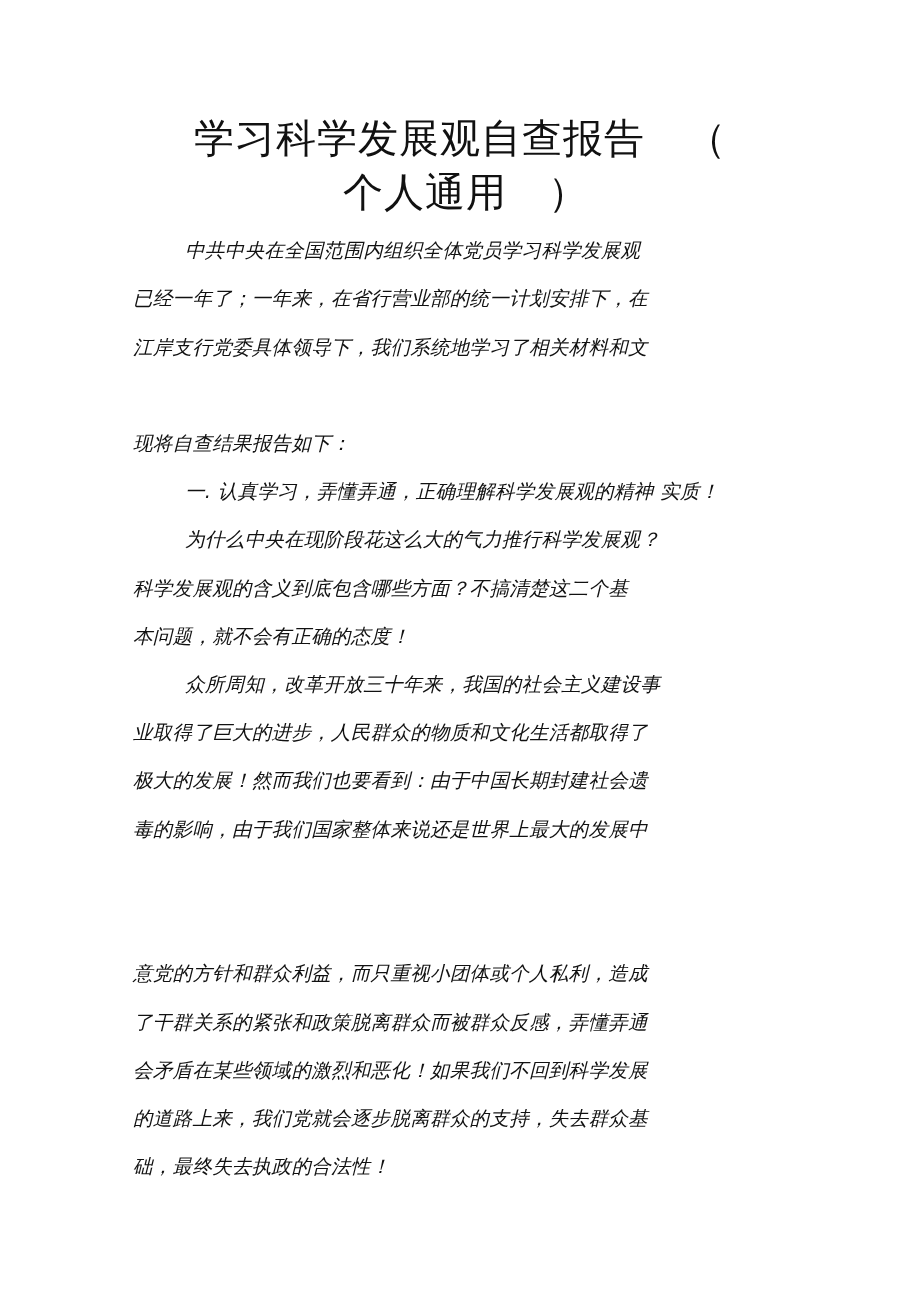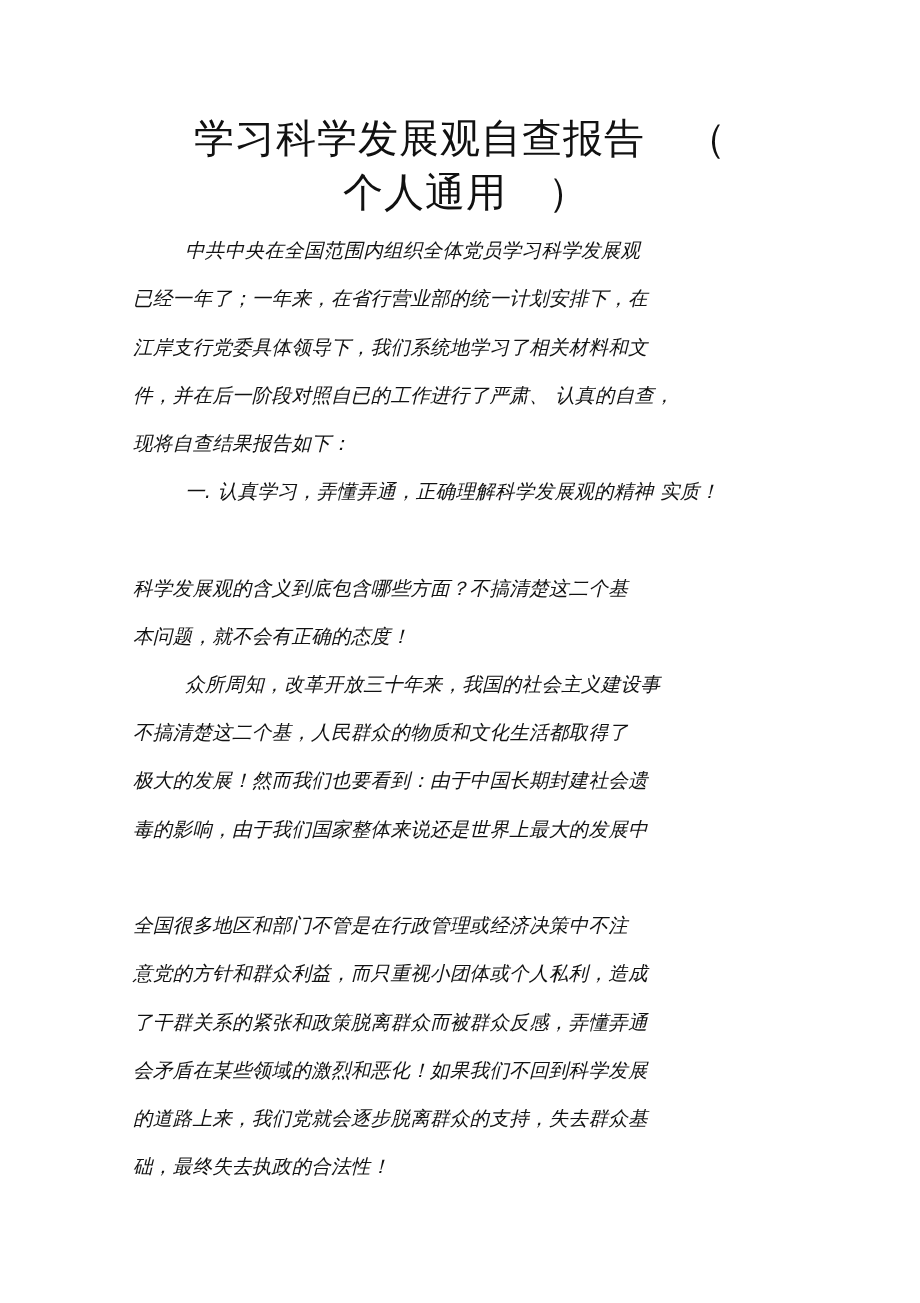--- a/index.html
+++ b/index.html
@@ -47,28 +47,27 @@
 </head>
 <body>
 
 <div class="page">
   <div class="title-line title-l1">学习科学发展观自查报告　（</div>
   <div class="title-line title-l2">个人通用　）</div>
 
   <div class="line indent" style="top:238px">中共中央在全国范围内组织全体党员学习科学发展观</div>
   <div class="line" style="top:286px">已经一年了；一年来，在省行营业部的统一计划安排下，在</div>
   <div class="line" style="top:335px">江岸支行党委具体领导下，我们系统地学习了相关材料和文</div>
-  <div class="line" style="top:383px">件，并在后一阶段对照自已的工作进行了严肃、 认真的自查，</div>
   <div class="line" style="top:431px">现将自查结果报告如下：</div>
   <div class="line indent" style="top:479px">一. 认真学习，弄懂弄通，正确理解科学发展观的精神  实质！</div>
+  <div class="line indent" style="top:527px">为什么中央在现阶段花这么大的气力推行科学发展观？</div>
   <div class="line" style="top:576px">科学发展观的含义到底包含哪些方面？不搞清楚这二个基</div>
   <div class="line" style="top:624px">本问题，就不会有正确的态度！</div>
   <div class="line indent" style="top:672px">众所周知，改革开放三十年来，我国的社会主义建设事</div>
-  <div class="line" style="top:720px">不搞清楚这二个基，人民群众的物质和文化生活都取得了</div>
+  <div class="line" style="top:720px">业取得了巨大的进步，人民群众的物质和文化生活都取得了</div>
   <div class="line" style="top:768px">极大的发展！然而我们也要看到：由于中国长期封建社会遗</div>
   <div class="line" style="top:817px">毒的影响，由于我们国家整体来说还是世界上最大的发展中</div>
-  <div class="line" style="top:913px">全国很多地区和部门不管是在行政管理或经济决策中不注</div>
   <div class="line" style="top:961px">意党的方针和群众利益，而只重视小团体或个人私利，造成</div>
   <div class="line" style="top:1010px">了干群关系的紧张和政策脱离群众而被群众反感，弄懂弄通</div>
   <div class="line" style="top:1058px">会矛盾在某些领域的激烈和恶化！如果我们不回到科学发展</div>
   <div class="line" style="top:1106px">的道路上来，我们党就会逐步脱离群众的支持，失去群众基</div>
   <div class="line" style="top:1154px">础，最终失去执政的合法性！</div>
 </div>
 
 </body></html>

